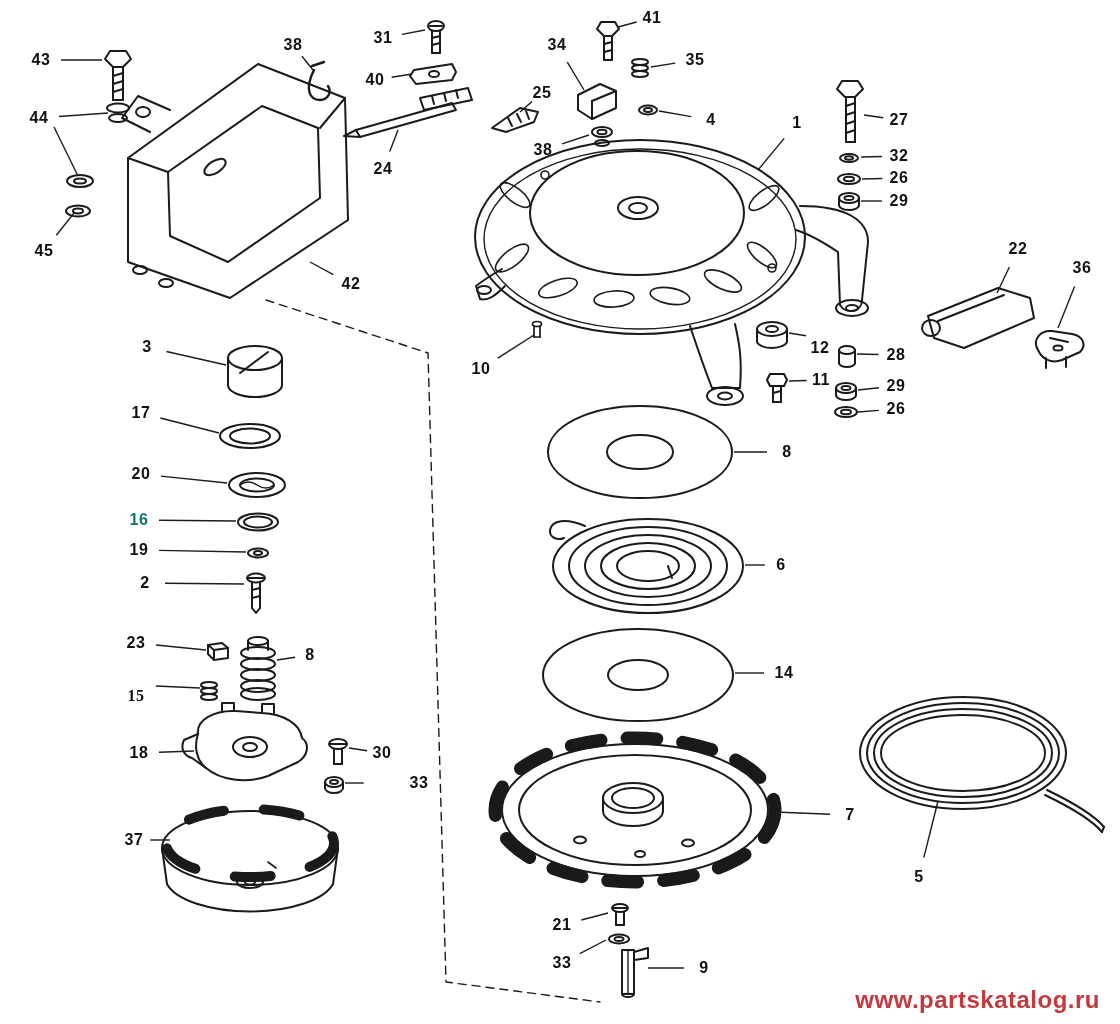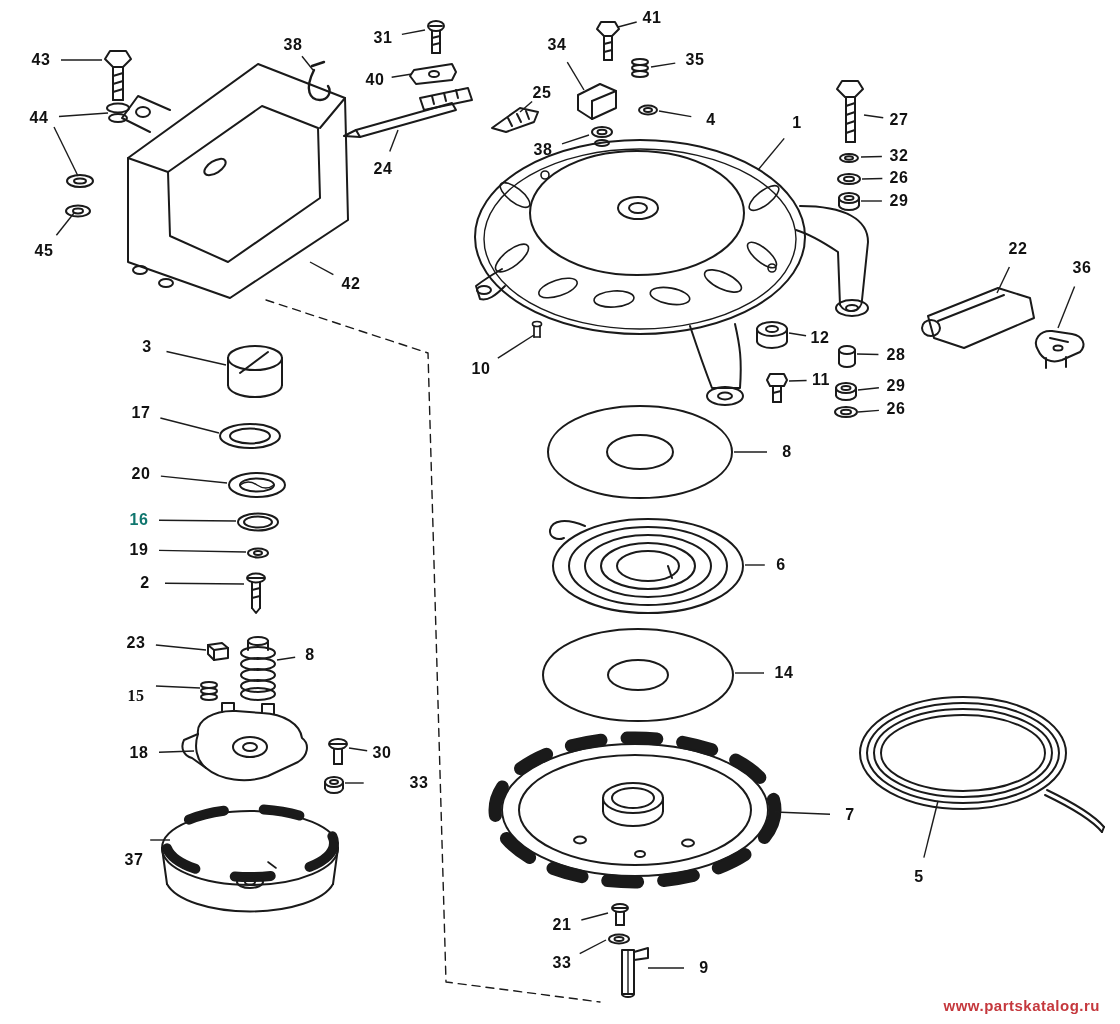--- a/index.html
+++ b/index.html
@@ -25,21 +25,21 @@
     color: #111;
     letter-spacing: 0.5px;
     white-space: nowrap;
     user-select: none;
   }
   .watermark {
     position: absolute;
     right: 20px;
     bottom: 10px;
     font-weight: bold;
-    font-size: 15px;
+    font-size: 24px;
     letter-spacing: 0.5px;
   }
 </style>
 </head>
 <body>
 
 <div id="stage">
 
   <svg id="diagram-svg" viewBox="0 0 1120 1024">
     <g stroke="#1a1a1a" stroke-width="2" fill="none" stroke-linecap="round" stroke-linejoin="round">
@@ -466,42 +466,42 @@
       <div class="callout" style="left: 711px; top: 120px; color: rgb(17, 17, 17);">4</div>
       <div class="callout" style="left: 797px; top: 123px; color: rgb(17, 17, 17);">1</div>
       <div class="callout" style="left: 899px; top: 120px; color: rgb(17, 17, 17);">27</div>
       <div class="callout" style="left: 899px; top: 156px; color: rgb(17, 17, 17);">32</div>
       <div class="callout" style="left: 899px; top: 178px; color: rgb(17, 17, 17);">26</div>
       <div class="callout" style="left: 899px; top: 201px; color: rgb(17, 17, 17);">29</div>
       <div class="callout" style="left: 1018px; top: 249px; color: rgb(17, 17, 17);">22</div>
       <div class="callout" style="left: 1082px; top: 268px; color: rgb(17, 17, 17);">36</div>
       <div class="callout" style="left: 351px; top: 284px; color: rgb(17, 17, 17);">42</div>
       <div class="callout" style="left: 147px; top: 347px; color: rgb(17, 17, 17);">3</div>
-      <div class="callout" style="left: 820px; top: 338px; color: rgb(17, 17, 17);">12</div>
+      <div class="callout" style="left: 820px; top: 348px; color: rgb(17, 17, 17);">12</div>
       <div class="callout" style="left: 896px; top: 355px; color: rgb(17, 17, 17);">28</div>
       <div class="callout" style="left: 481px; top: 369px; color: rgb(17, 17, 17);">10</div>
       <div class="callout" style="left: 821px; top: 380px; color: rgb(17, 17, 17);">11</div>
       <div class="callout" style="left: 896px; top: 386px; color: rgb(17, 17, 17);">29</div>
       <div class="callout" style="left: 896px; top: 409px; color: rgb(17, 17, 17);">26</div>
       <div class="callout" style="left: 141px; top: 413px; color: rgb(17, 17, 17);">17</div>
       <div class="callout" style="left: 787px; top: 452px; color: rgb(17, 17, 17);">8</div>
       <div class="callout" style="left: 141px; top: 474px; color: rgb(17, 17, 17);">20</div>
       <div class="callout" style="left: 139px; top: 520px; color: #0f766e;">16</div>
       <div class="callout" style="left: 139px; top: 550px; color: rgb(17, 17, 17);">19</div>
       <div class="callout" style="left: 145px; top: 583px; color: rgb(17, 17, 17);">2</div>
       <div class="callout" style="left: 781px; top: 565px; color: rgb(17, 17, 17);">6</div>
       <div class="callout" style="left: 136px; top: 643px; color: rgb(17, 17, 17);">23</div>
       <div class="callout" style="left: 310px; top: 655px; color: rgb(17, 17, 17);">8</div>
       <div class="callout" style="left: 136px; top: 696px; color: rgb(17, 17, 17); font-family: Liberation Serif, serif;">15</div>
       <div class="callout" style="left: 784px; top: 673px; color: rgb(17, 17, 17);">14</div>
       <div class="callout" style="left: 382px; top: 753px; color: rgb(17, 17, 17);">30</div>
       <div class="callout" style="left: 139px; top: 753px; color: rgb(17, 17, 17);">18</div>
       <div class="callout" style="left: 379px; top: 783px; color: rgb(17, 17, 17); margin-left: 40px;">33</div>
       <div class="callout" style="left: 850px; top: 815px; color: rgb(17, 17, 17);">7</div>
-      <div class="callout" style="left: 134px; top: 840px; color: rgb(17, 17, 17); margin-top: 20px;">37</div>
+      <div class="callout" style="left: 134px; top: 840px; color: rgb(17, 17, 17);">37</div>
       <div class="callout" style="left: 919px; top: 877px; color: rgb(17, 17, 17);">5</div>
       <div class="callout" style="left: 562px; top: 925px; color: rgb(17, 17, 17);">21</div>
       <div class="callout" style="left: 562px; top: 963px; color: rgb(17, 17, 17);">33</div>
       <div class="callout" style="left: 704px; top: 968px; color: rgb(17, 17, 17);">9</div>
     </div>
 
   <div class="watermark" style="color: rgb(197, 56, 61);">www.partskatalog.ru</div>
 
 </div>
 

